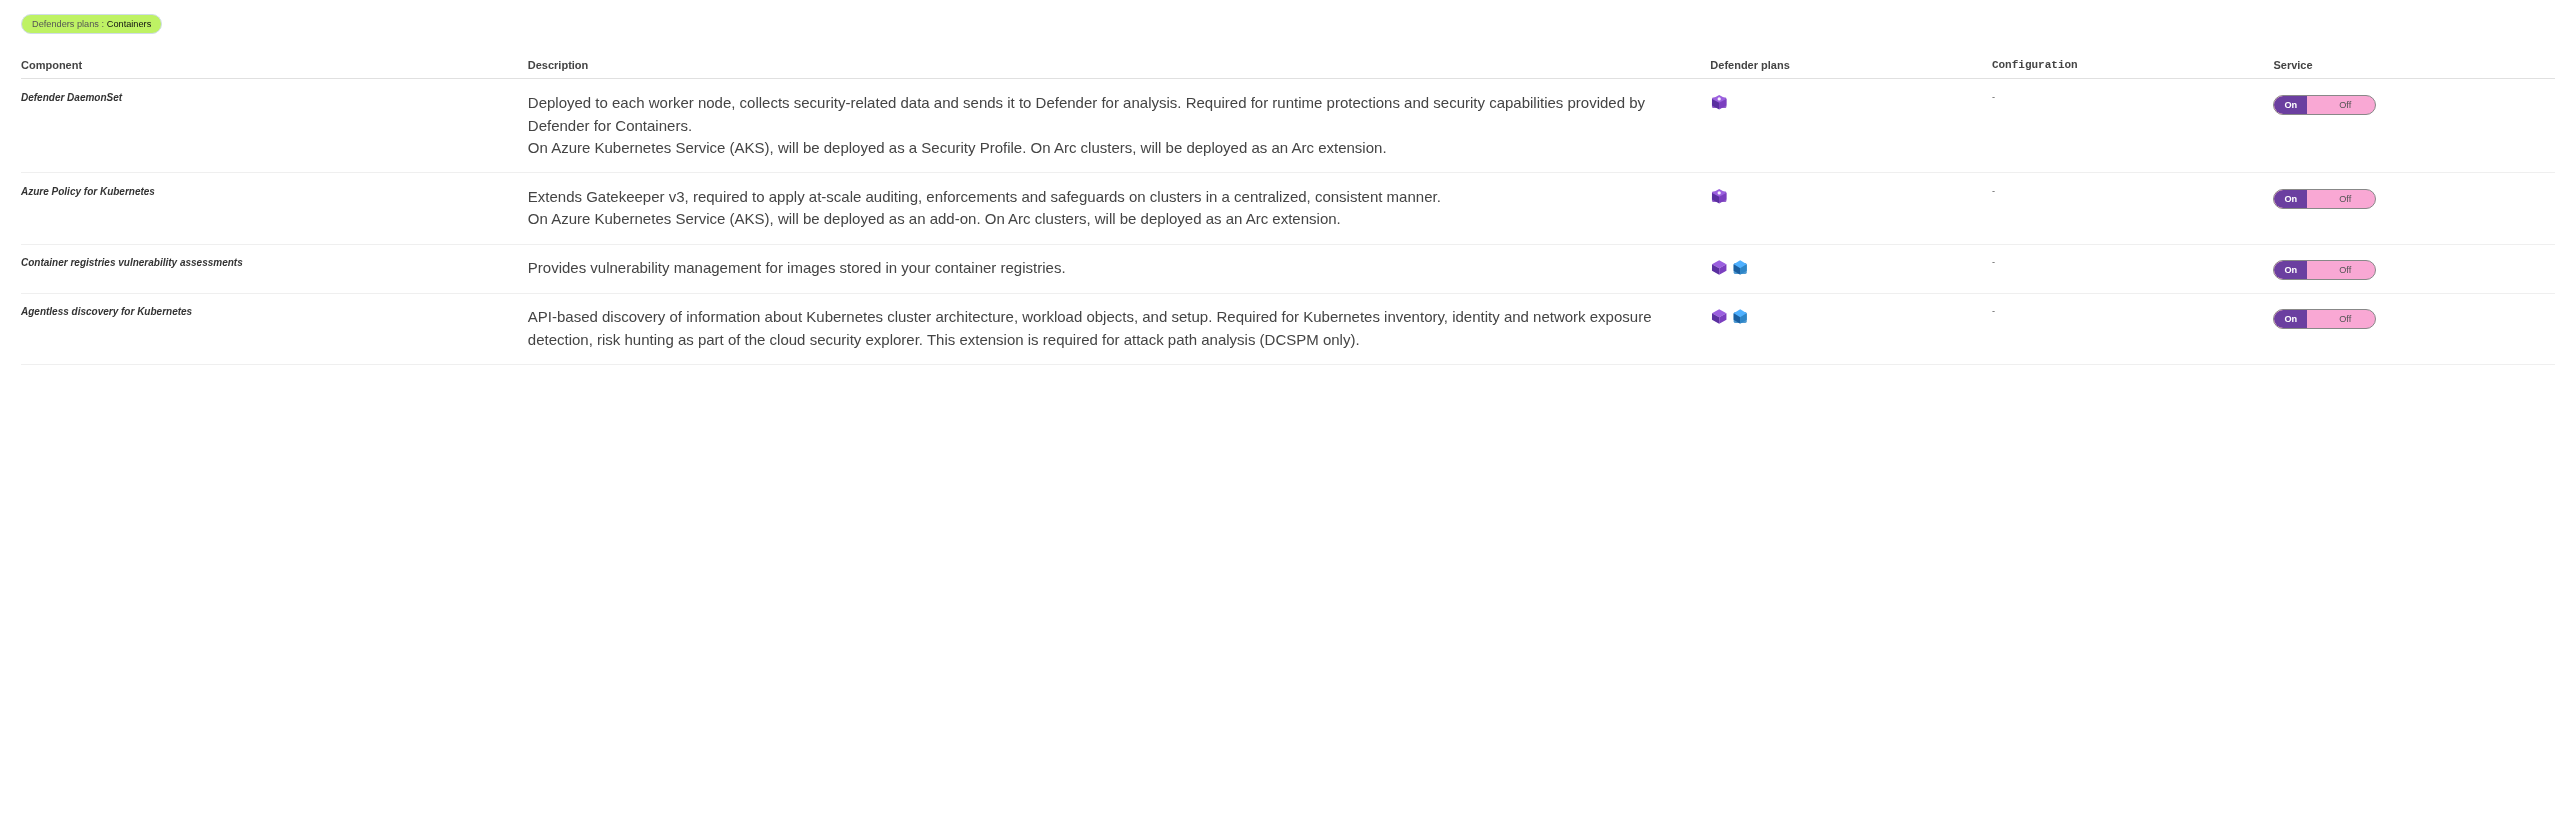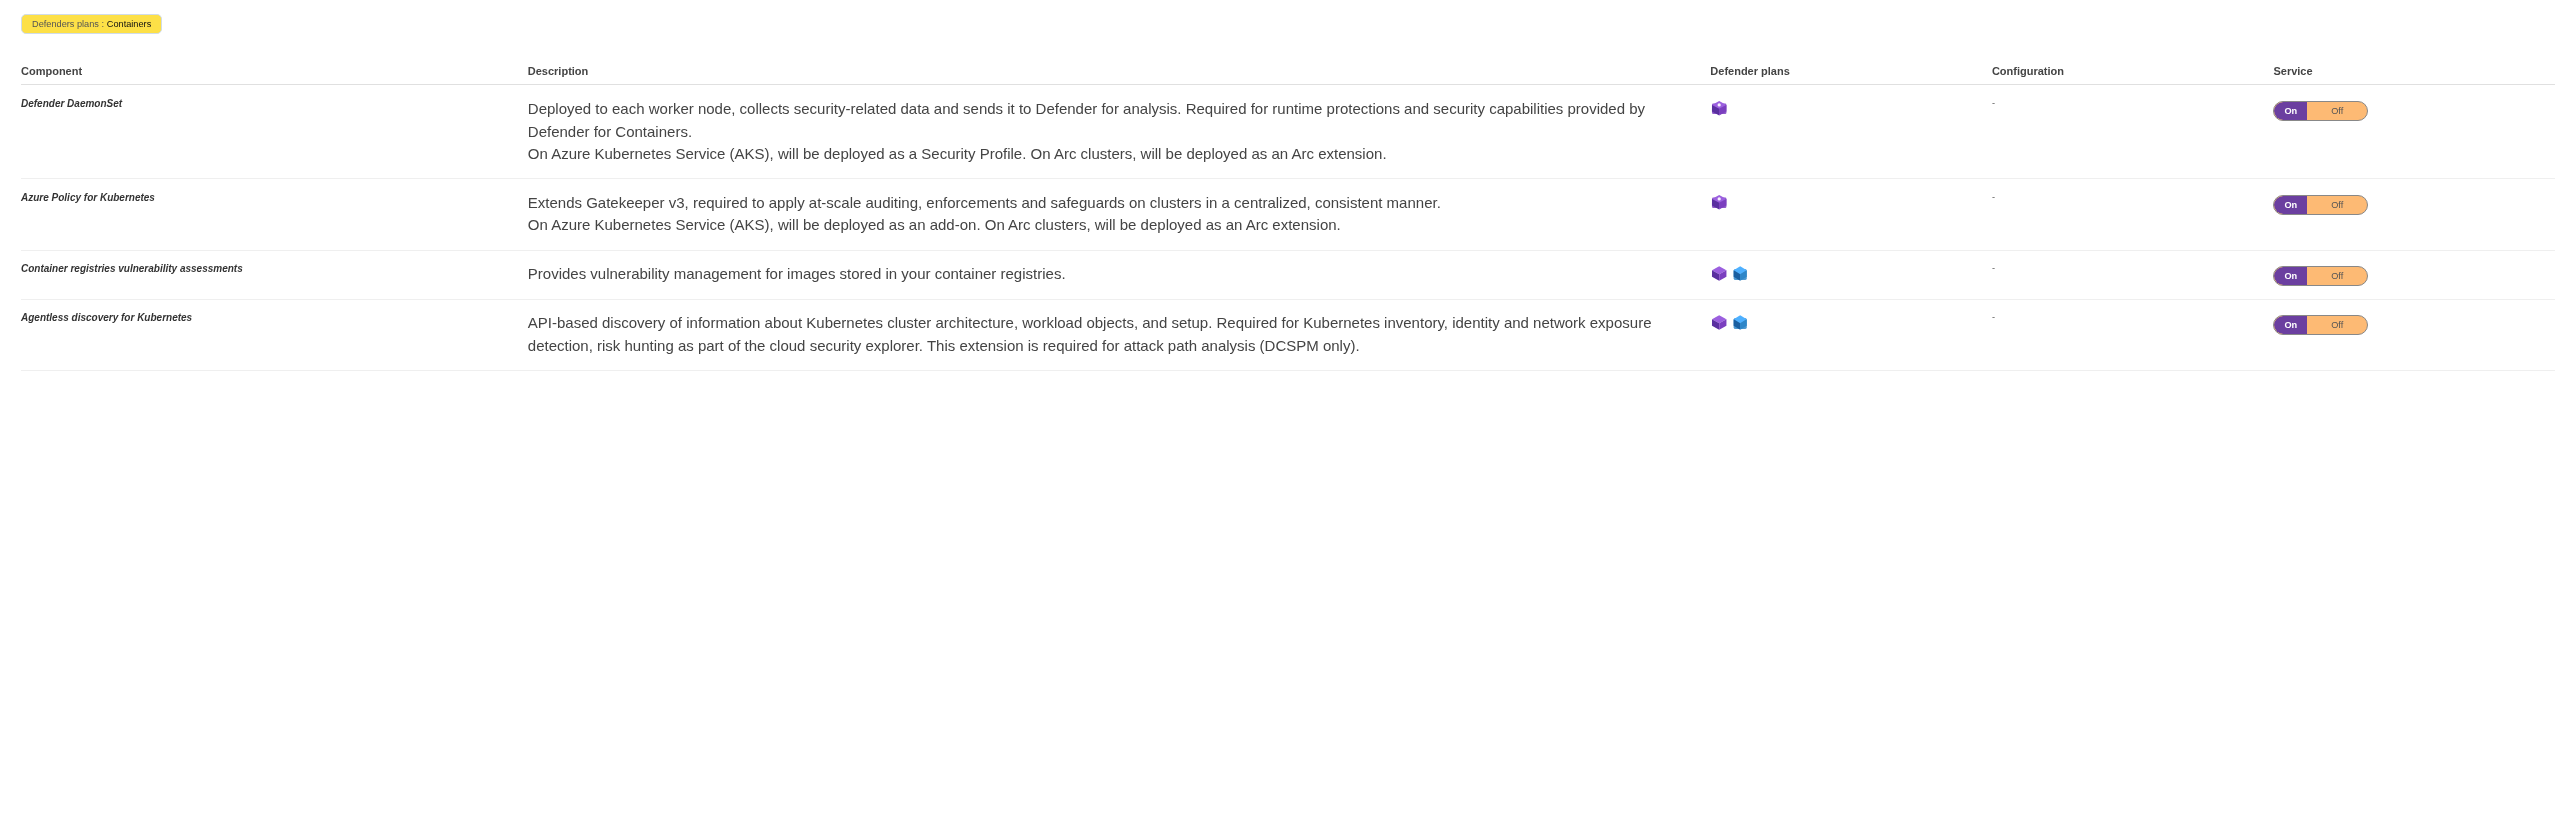--- a/index.html
+++ b/index.html
@@ -10,26 +10,26 @@
     body {
       font-family: 'Segoe UI', Arial, sans-serif;
       font-size: 9.2px;
       background: #ffffff;
       color: #333333;
       padding: 14px 21px;
     }
     .breadcrumb {
       display: inline-flex;
       align-items: center;
-      background: #fde047;
+      background: #bef264;
       border: 0.7px solid #d0dce8;
-      border-radius: 5px;
+      border-radius: 10px;
       padding: 4.2px 10px;
       font-size: 9.2px;
-      margin-bottom: 24px;
+      margin-bottom: 18px;
     }
     .breadcrumb .prefix {
       color: #555;
       font-weight: 400;
     }
     .breadcrumb .current {
       color: #111;
       font-weight: 400;
       margin-left: 2.8px;
     }
@@ -54,20 +54,21 @@
       width: 18%;
     }
     th:nth-child(2) {
       width: 42%;
     }
     th:nth-child(3) {
       width: 10%;
     }
     th:nth-child(4) {
       width: 10%;
+      font-family: Liberation Mono, monospace;
     }
     th:nth-child(5) {
       width: 10%;
       text-align: left;
     }
     td {
       padding: 12.7px 8.5px 12.7px 0;
       vertical-align: top;
       font-size: 9.2px;
       color: #333;
@@ -99,21 +100,22 @@
       margin-top: 2.8px;
     }
     .toggle {
       display: inline-flex;
       align-items: center;
       border: 1.1px solid #888;
       border-radius: 14px;
       overflow: hidden;
       height: 20px;
       min-width: 64px;
-      background: #fdba74;
+      background: #f9a8d4;
+      gap: 8px;
     }
     .toggle .on {
       padding: 0 10px;
       height: 100%;
       display: flex;
       align-items: center;
       font-weight: 600;
       font-size: 9.2px;
       border-radius: 12.7px 0 0 12.7px;
       background: #6b3fa0;

